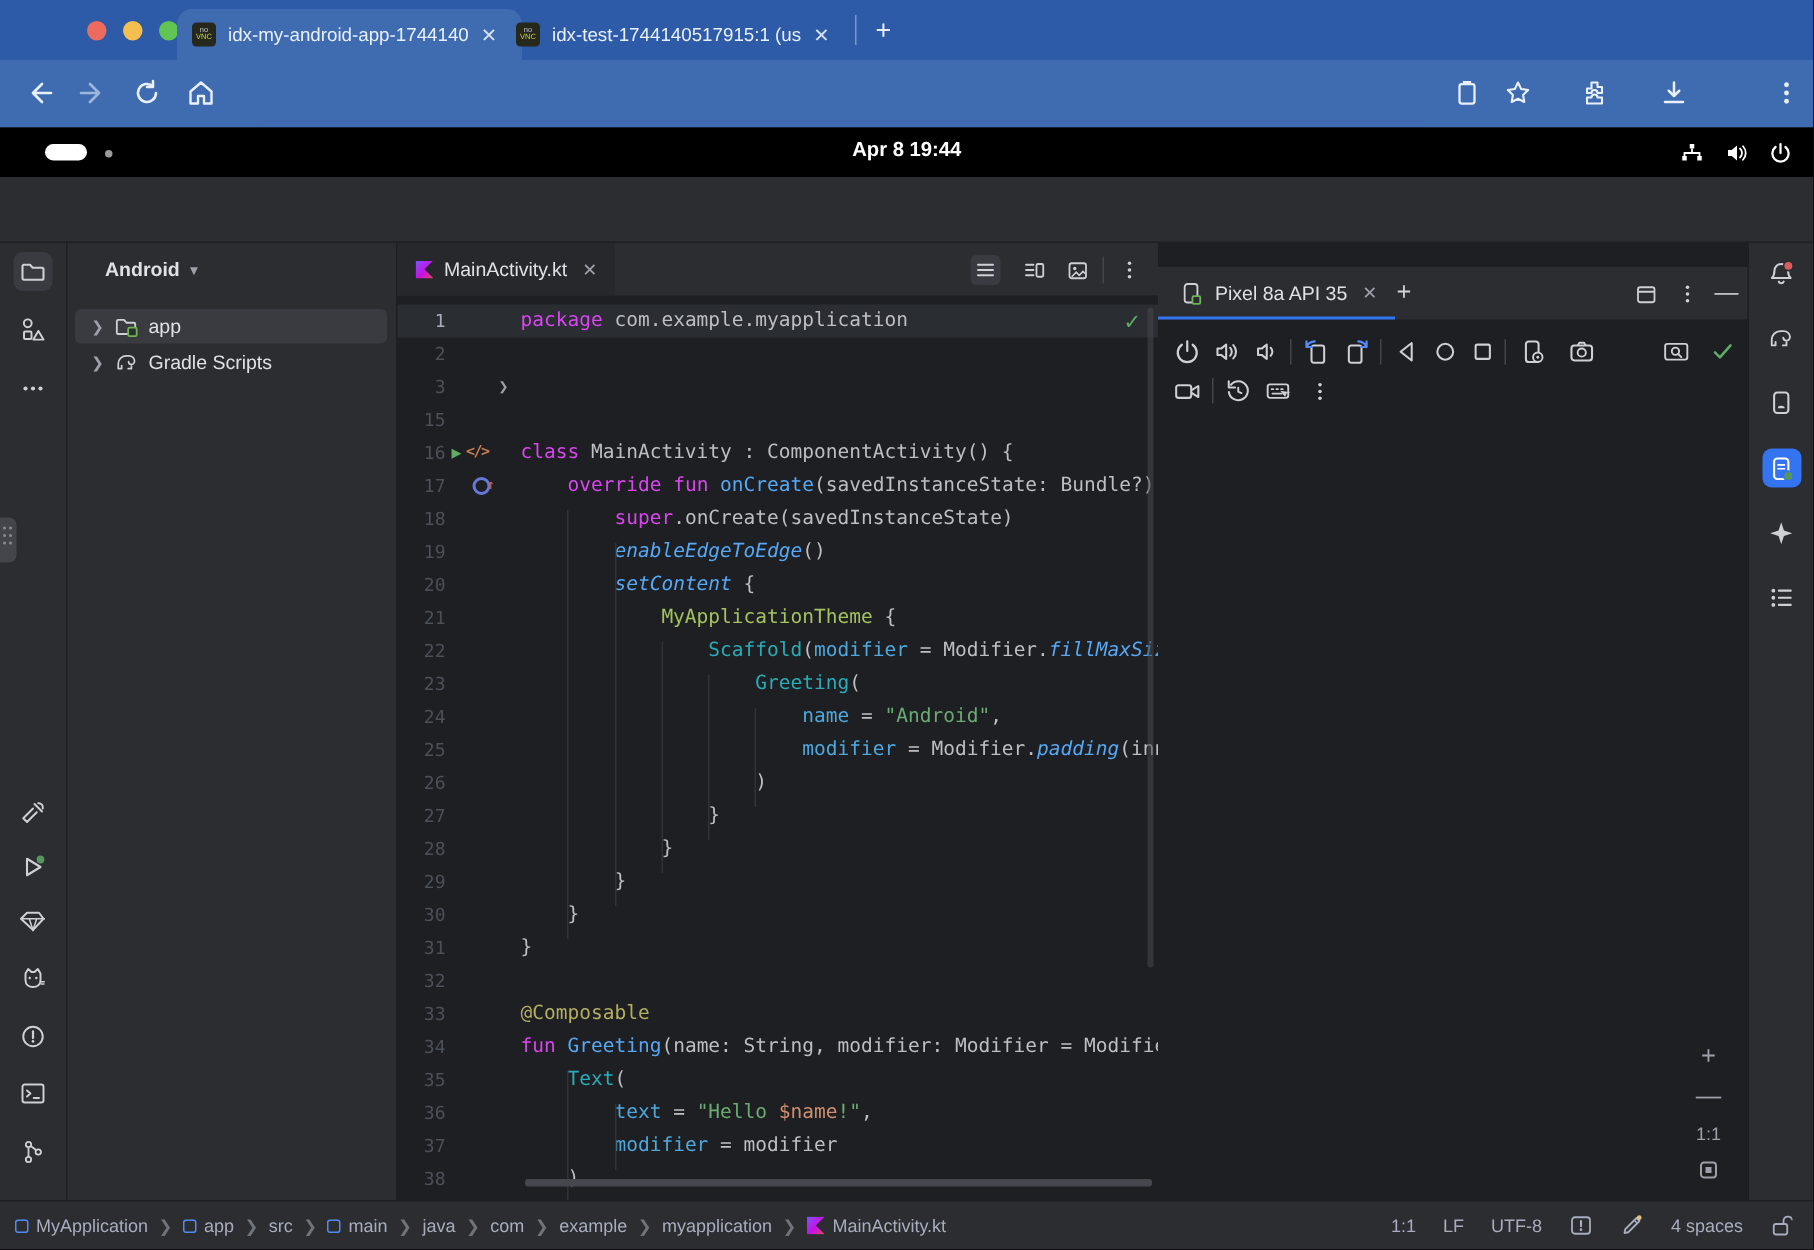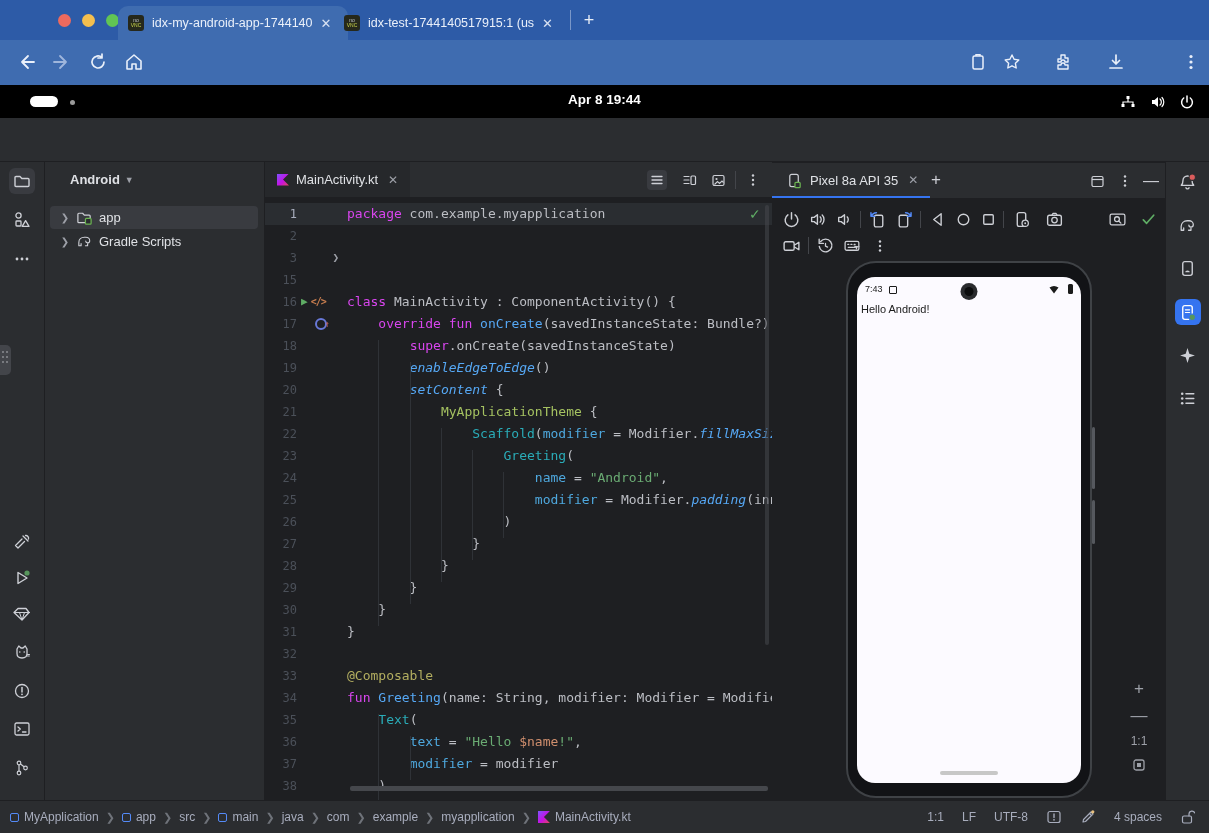--- a/index.html
+++ b/index.html
@@ -68,21 +68,21 @@
   .tk-ext{color:#56A8F5;font-style:italic;} .tk-comp{color:#2AACB8;} .tk-theme{color:#A5C261;}
   .tk-arg{color:#4EA8DE;} .tk-str{color:#6AAB73;} .tk-tpl{color:#CF8E6D;} .tk-ann{color:#B3AE60;}
   .tk-fold{background:#404349;color:#BCBEC4;border-radius:3px;padding:0 3px;}
   .fold-arrow{margin-left:auto;margin-right:8px;color:#9DA0A8;font-size:11px;}
   .g-run{color:#5FAD65;font-size:11px;}
   .g-code{color:#C77D4F;font-size:10px;font-weight:bold;margin-left:3px;letter-spacing:-1px;}
   .g-ovr{width:12px;height:12px;border:2px solid #6878D8;border-radius:50%;box-sizing:border-box;position:relative;margin-left:14px;}
   .g-ovr:after{content:"↑";position:absolute;right:-5px;top:-7px;color:#D1675A;font-size:9px;}
   .iguide{position:absolute;width:1px;background:#2F3237;}
 
-  #devices{left:772px;top:1px;width:393px;height:638px;background:#1E1F22;}
+  #devices{left:772px;top:16px;width:393px;height:638px;background:#1E1F22;}
   #dtabbar{position:absolute;left:0;top:0;width:393px;height:36px;background:#2B2D30;border-bottom:1px solid #1E1F22;box-sizing:border-box;}
   #dtab-underline{position:absolute;left:0;top:33px;width:158px;height:2px;background:#3574F0;}
   .eicon{position:absolute;width:20px;height:20px;display:flex;align-items:center;justify-content:center;}
 
   
   #phone{position:absolute;left:74px;top:98px;width:246px;height:537px;background:#121316;border:2px solid #3F4246;
          border-radius:30px;box-sizing:border-box;}
   #pscreen{position:absolute;left:9px;top:14px;width:224px;height:506px;background:#FCFAFF;border-radius:18px;overflow:hidden;}
   #pcam{position:absolute;left:50%;top:6px;transform:translateX(-50%);width:17px;height:17px;border-radius:50%;background:#2A2B2E;}
   #pcam:after{content:"";position:absolute;left:4px;top:4px;width:9px;height:9px;border-radius:50%;background:#0B0C0D;}
@@ -694,35 +694,20 @@
           </svg>
         <div class="eicon" style="left:98px;top:3px;">
           <svg width="14" height="14" viewBox="0 0 14 14">
               <circle cx="7" cy="2.5" r="1.2" fill="#CED0D6"></circle>
               <circle cx="7" cy="7" r="1.2" fill="#CED0D6"></circle>
               <circle cx="7" cy="11.5" r="1.2" fill="#CED0D6"></circle>
             </svg>
         </div>
       </div>
 
-      <div id="phone">
-        <div id="pscreen">
-          <span class="pstatus" style="left:8px;">7:43</span>
-          <span class="abs" style="left:32px;top:9px;width:6px;height:6px;border:1.3px solid #1B1B1B;border-radius:1px;"></span>
-          <div id="pcam"></div>
-          <svg class="abs" style="right:22px;top:8px;" width="10" height="9" viewBox="0 0 10 9">
-              <path d="M5 8.5L0.5 2.6A7.5 7.5 0 0 1 9.5 2.6z" fill="#1B1B1B"></path>
-            </svg>
-          <span class="abs" style="right:8px;top:7px;width:5px;height:10px;background:#1B1B1B;border-radius:1.5px;"></span>
-          <div id="pgreet">Hello Android!</div>
-          <div id="pgesture"></div>
-        </div>
-        <span class="sidebtn" style="right:-5px;top:164px;height:62px;"></span>
-        <span class="sidebtn" style="right:-5px;top:237px;height:44px;"></span>
-      </div>
 
       <div class="zctl" style="top:516px;font-size:17px;">+</div>
       <div class="zctl" style="top:543px;font-size:17px;">—</div>
       <div class="zctl" style="top:571px;font-size:12px;">1:1</div>
       <div class="zctl" style="top:595px;">
         <svg width="14" height="14" viewBox="0 0 14 14" style="margin:0 auto;">
             <rect x="2" y="2" width="10" height="10" rx="2" stroke="#9DA0A8" stroke-width="1.3" fill="none"></rect>
             <rect x="5" y="5" width="4" height="4" fill="#9DA0A8"></rect>
           </svg>
       </div>

